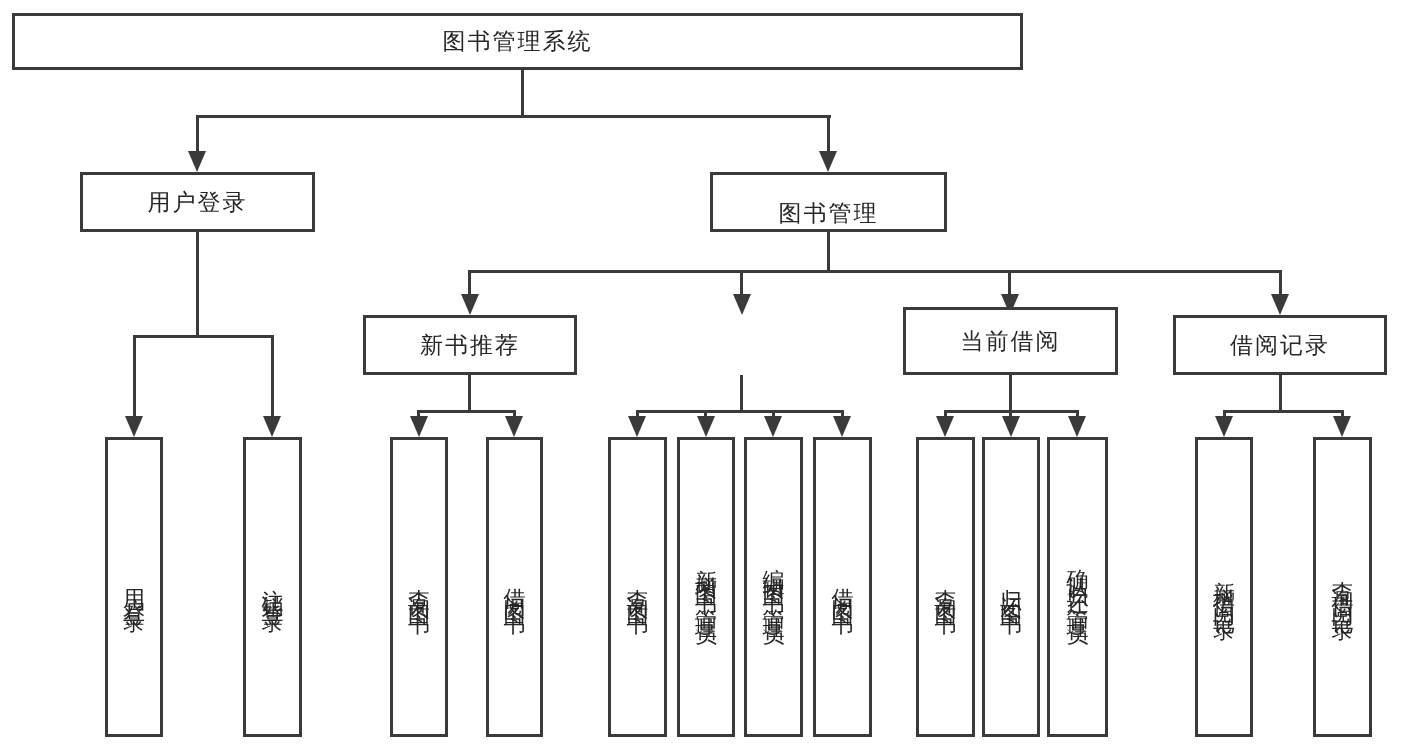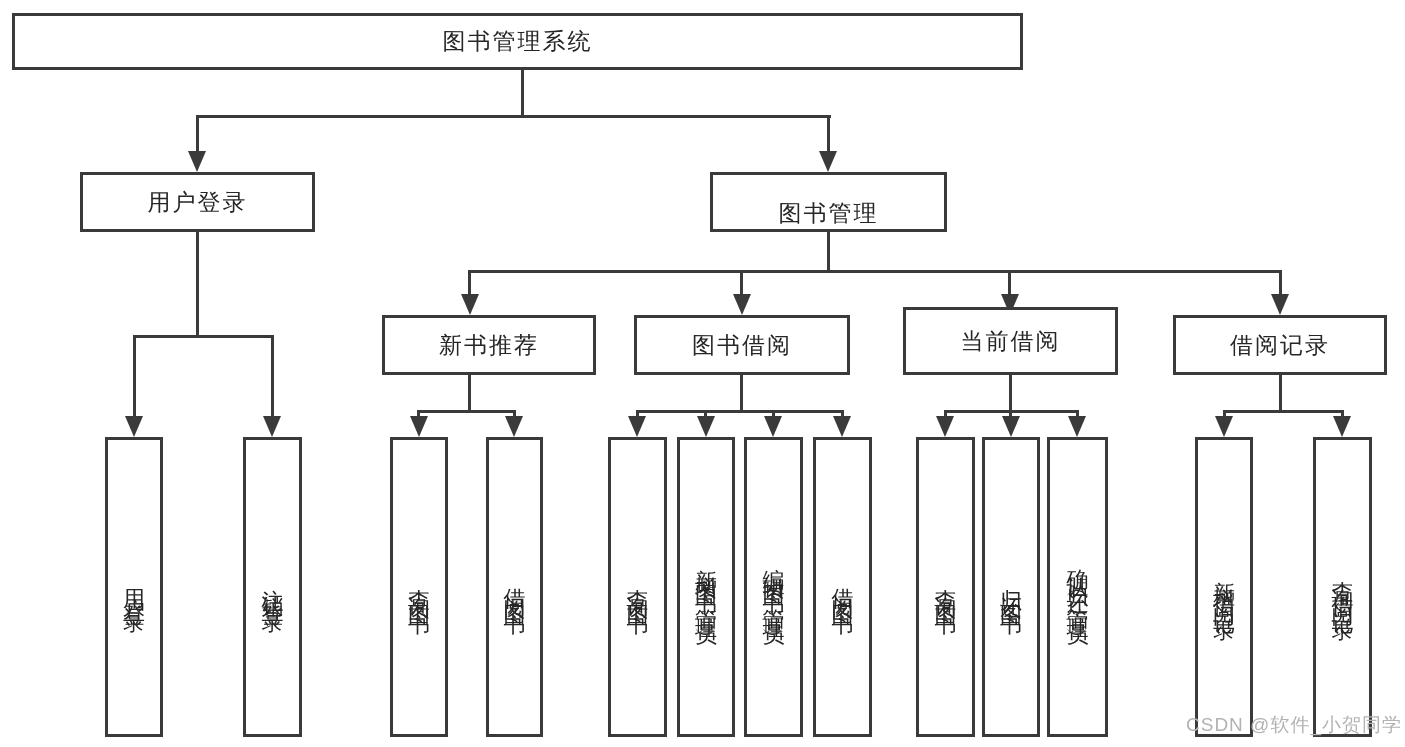--- a/index.html
+++ b/index.html
@@ -100,25 +100,22 @@
   <div class="h" style="left:468px; top:270px; width:814px;"></div>
   <div class="v" style="left:468px; top:270px; height:26px;"></div>
   <div class="a" style="left:461px; top:294px;"></div>
   <div class="v" style="left:740px; top:270px; height:26px;"></div>
   <div class="a" style="left:733px; top:294px;"></div>
   <div class="v" style="left:1008px; top:270px; height:26px;"></div>
   <div class="a" style="left:1001px; top:294px;"></div>
   <div class="v" style="left:1279px; top:270px; height:26px;"></div>
   <div class="a" style="left:1271px; top:294px;"></div>
 
-  <div class="node" style="left:363px; top:315px; width:214px; height:60px;margin-left:19px;">
+  <div class="node" style="left:363px; top:315px; width:214px; height:60px;">
     <span>新书推荐</span>
-  </div>
-  <div class="node" style="left:634px; top:315px; width:216px; height:60px;">
-    <span>图书借阅</span>
   </div>
   <div class="node" style="left:903px; top:307px; width:215px; height:68px;">
     <span>当前借阅</span>
   </div>
   <div class="node" style="left:1173px; top:315px; width:214px; height:60px;">
     <span>借阅记录</span>
   </div>
 
   <div class="v" style="left:468px; top:375px; height:38px;"></div>
   <div class="h" style="left:417px; top:410px; width:99px;"></div>
@@ -191,15 +188,14 @@
     <span>确认归还（管理员）</span>
   </div>
 
   <div class="node vnode" style="left:1195px; width:58px;">
     <span>新增借阅记录</span>
   </div>
   <div class="node vnode" style="left:1313px; width:59px;">
     <span>查询借阅记录</span>
   </div>
 
-  <div id="watermark">CSDN @软件_小贺同学</div>
 
 </div>
 
 </body></html>

